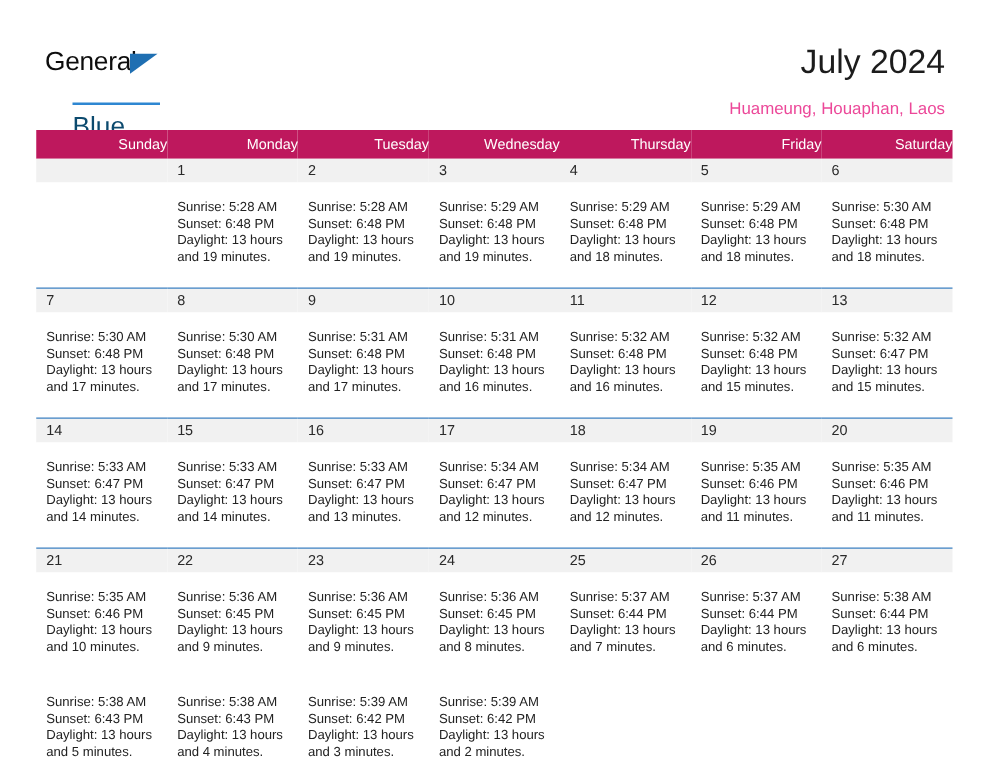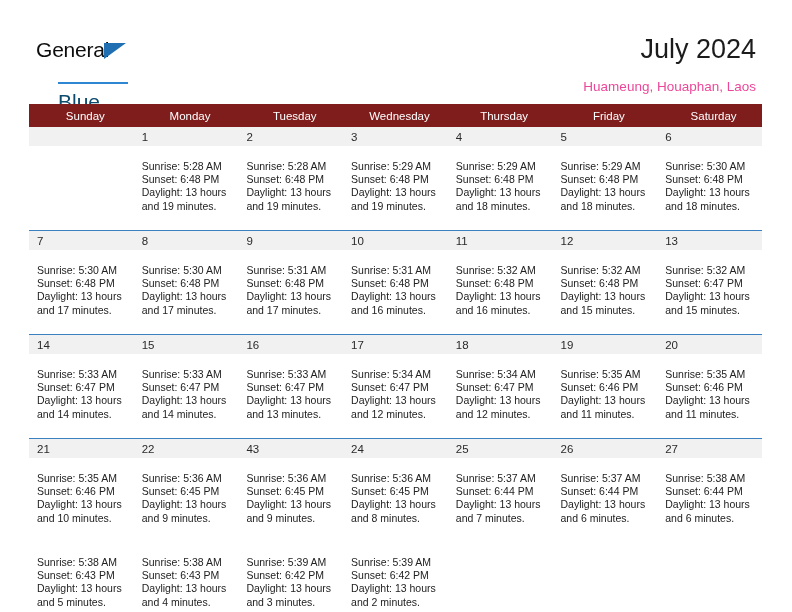--- a/index.html
+++ b/index.html
@@ -105,25 +105,25 @@
     table-layout: fixed;
   }
 
   .cal-table {
     width: 733px;
     border-collapse: collapse;
     table-layout: fixed;
   }
 
   .dow-row th {
-    background: #7f1d1d;
+    background: #be185d;
     color: #ffffff;
     font-size: 11.5px;
     font-weight: normal;
-    text-align: center;
+    text-align: right;
     padding: 5px 0 5px 8px;
     height: 13px;
     font-family: "Liberation Sans", sans-serif;
   }
 
   .daynum-row td {
     background: #f1f1f1;
     color: #2a2a2a;
     font-size: 11.5px;
     text-align: left;
@@ -351,21 +351,21 @@
             <span class="info-line">Sunrise: 5:35 AM</span>
             <span class="info-line">Sunset: 6:46 PM</span>
             <span class="info-daylight">Daylight: 13 hours</span>
             <span class="info-daylight">and 11 minutes.</span>
           </td>
         </tr>
 
         <tr class="daynum-row">
           <td>21</td>
           <td>22</td>
-          <td>43</td>
+          <td>23</td>
           <td>24</td>
           <td>25</td>
           <td>26</td>
           <td>27</td>
         </tr>
         <tr class="info-row">
           <td>
             <span class="info-line">Sunrise: 5:35 AM</span>
             <span class="info-line">Sunset: 6:46 PM</span>
             <span class="info-daylight">Daylight: 13 hours</span>

